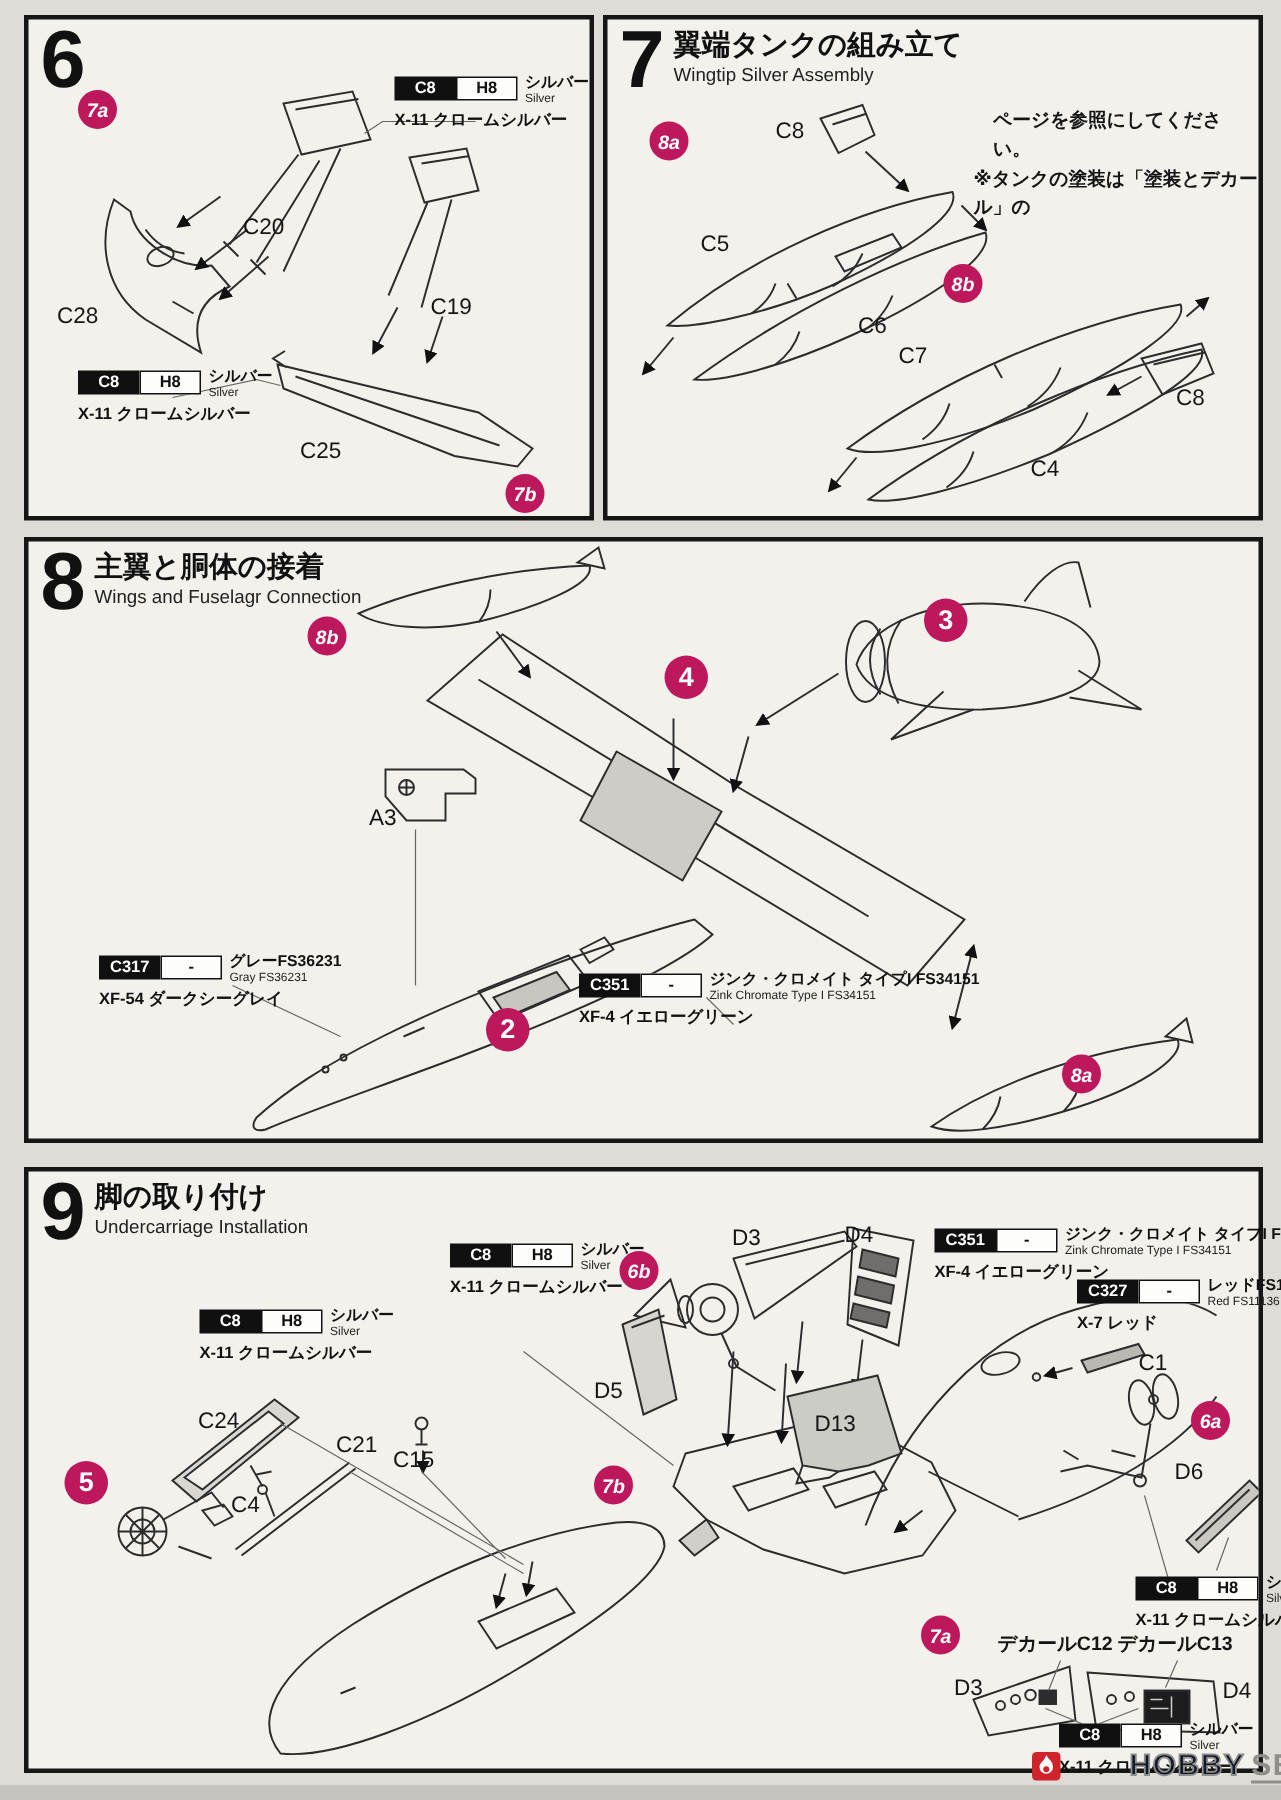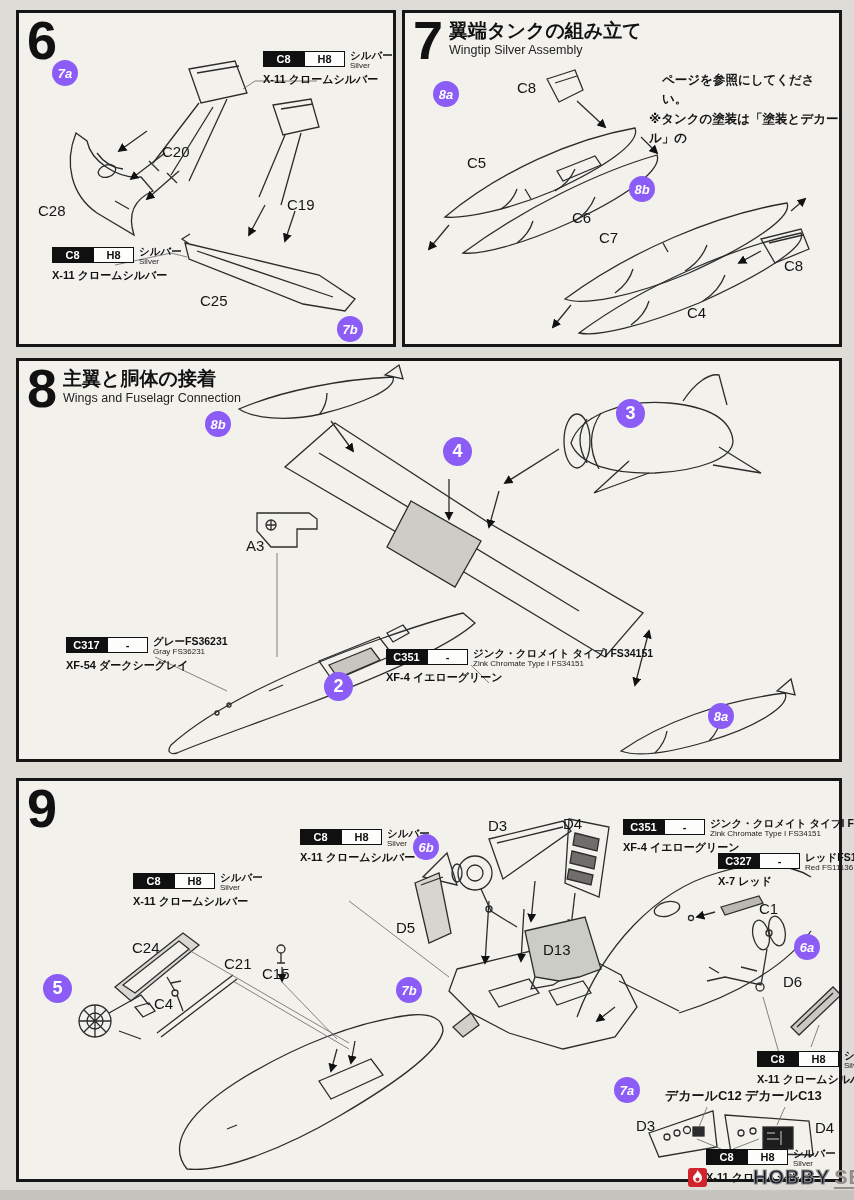--- a/index.html
+++ b/index.html
@@ -11,21 +11,21 @@
   .p8 { left:16px; top:358px; width:826px; height:404px; }
   .p9 { left:16px; top:778px; width:826px; height:404px; }
   .art { position:absolute; left:0; top:0; width:100%; height:100%; }
 
   .step-header { position:absolute; left:8px; top:4px; display:flex; align-items:flex-start; gap:8px; z-index:3; }
   .step-num { font-size:54px; font-weight:900; line-height:0.88; color:#111; letter-spacing:-2px; }
   .step-titles { padding-top:4px; }
   .step-jp { font-size:19px; font-weight:800; color:#111; line-height:1.1; }
   .step-en { font-size:12.5px; color:#222; margin-top:1px; }
 
-  .badge { position:absolute; background:#8b5cf6; color:#fff; border-radius:50%;
+  .badge { position:absolute; background:#be185d; color:#fff; border-radius:50%;
            display:flex; align-items:center; justify-content:center;
            font-weight:800; font-style:italic; z-index:4; }
   .badge.sm { width:26px; height:26px; font-size:13px; }
   .badge.lg { width:29px; height:29px; font-size:18px; font-style:normal; }
 
   .plabel { position:absolute; font-size:15px; font-weight:500; color:#151515; z-index:4; white-space:nowrap; }
   .plabel.small { font-size:13px; font-weight:700; }
 
   .callout { position:absolute; z-index:5; white-space:nowrap; }
   .c-row { display:flex; align-items:flex-start; }
@@ -308,20 +308,24 @@
       <g fill="none" stroke="#666" stroke-width="0.8">
         <path d="M168,168 L330,262 M214,200 L330,268 M262,200 L318,258"></path>
         <path d="M688,326 L680,346 M766,326 L758,344"></path>
         <path d="M702,368 L678,358 M714,368 L740,358"></path>
         <path d="M760,272 L744,216 M792,266 L800,244"></path>
         <path d="M330,120 L430,196"></path>
       </g>
     </svg>
     <div class="step-header">
       <div class="step-num">9</div>
+      <div class="step-titles">
+        <div class="step-jp">脚の取り付け</div>
+        <div class="step-en">Undercarriage Installation</div>
+      </div>
     </div>
     <div class="badge sm" style="left:394px;top:53px;">6b</div>
     <div class="badge lg" style="left:24px;top:193px;">5</div>
     <div class="badge sm" style="left:377px;top:196px;">7b</div>
     <div class="badge sm" style="left:775px;top:153px;">6a</div>
     <div class="badge sm" style="left:595px;top:296px;">7a</div>
 
     <div class="callout" style="left:281px;top:48px;">
       <div class="c-row">
         <span class="c-box k">C8</span>

